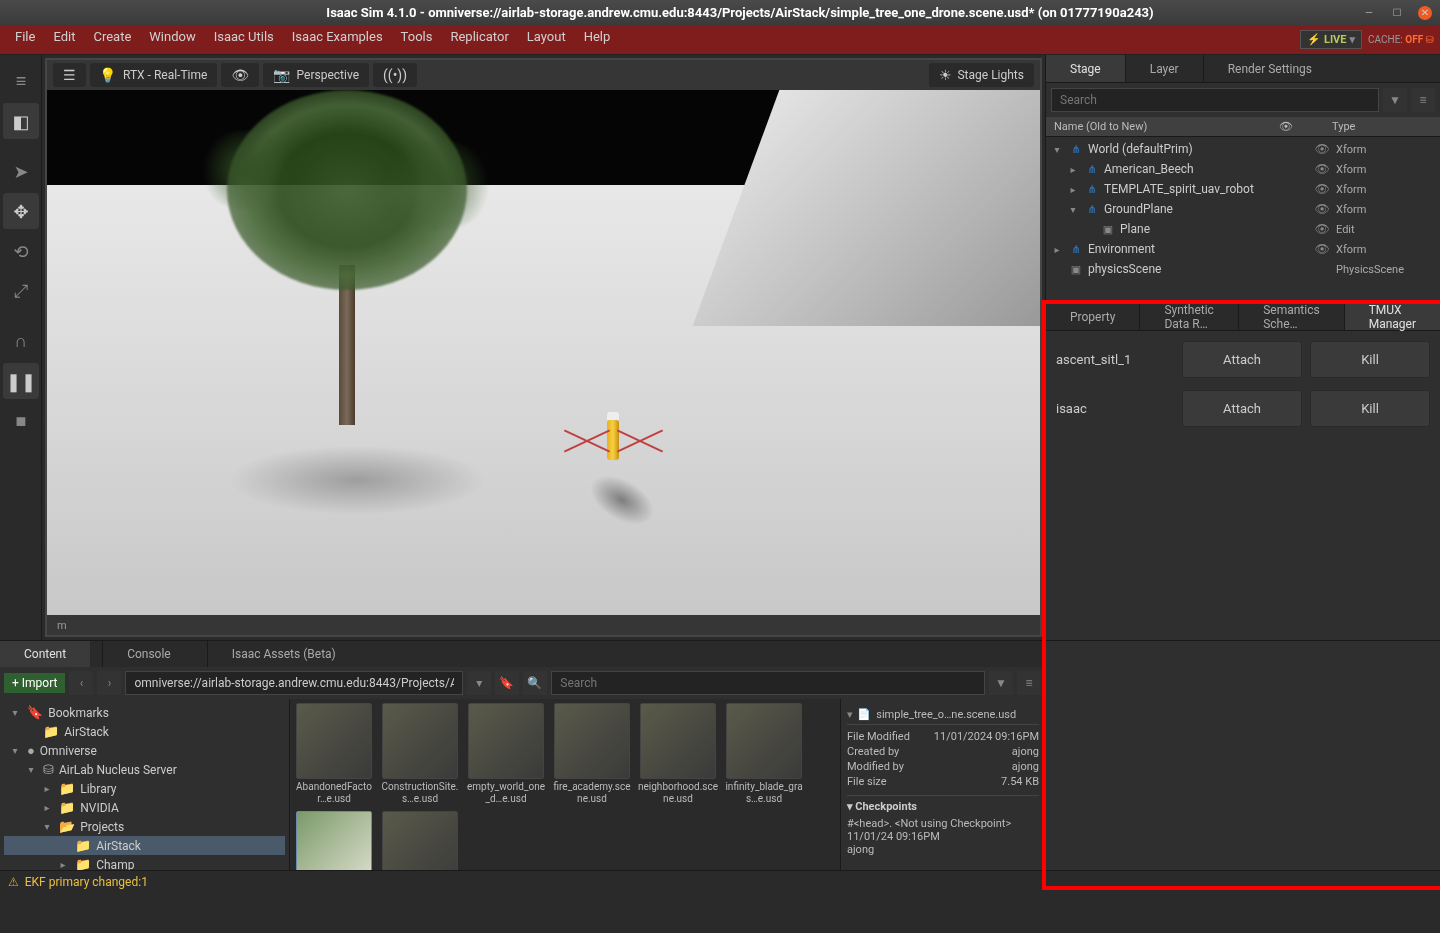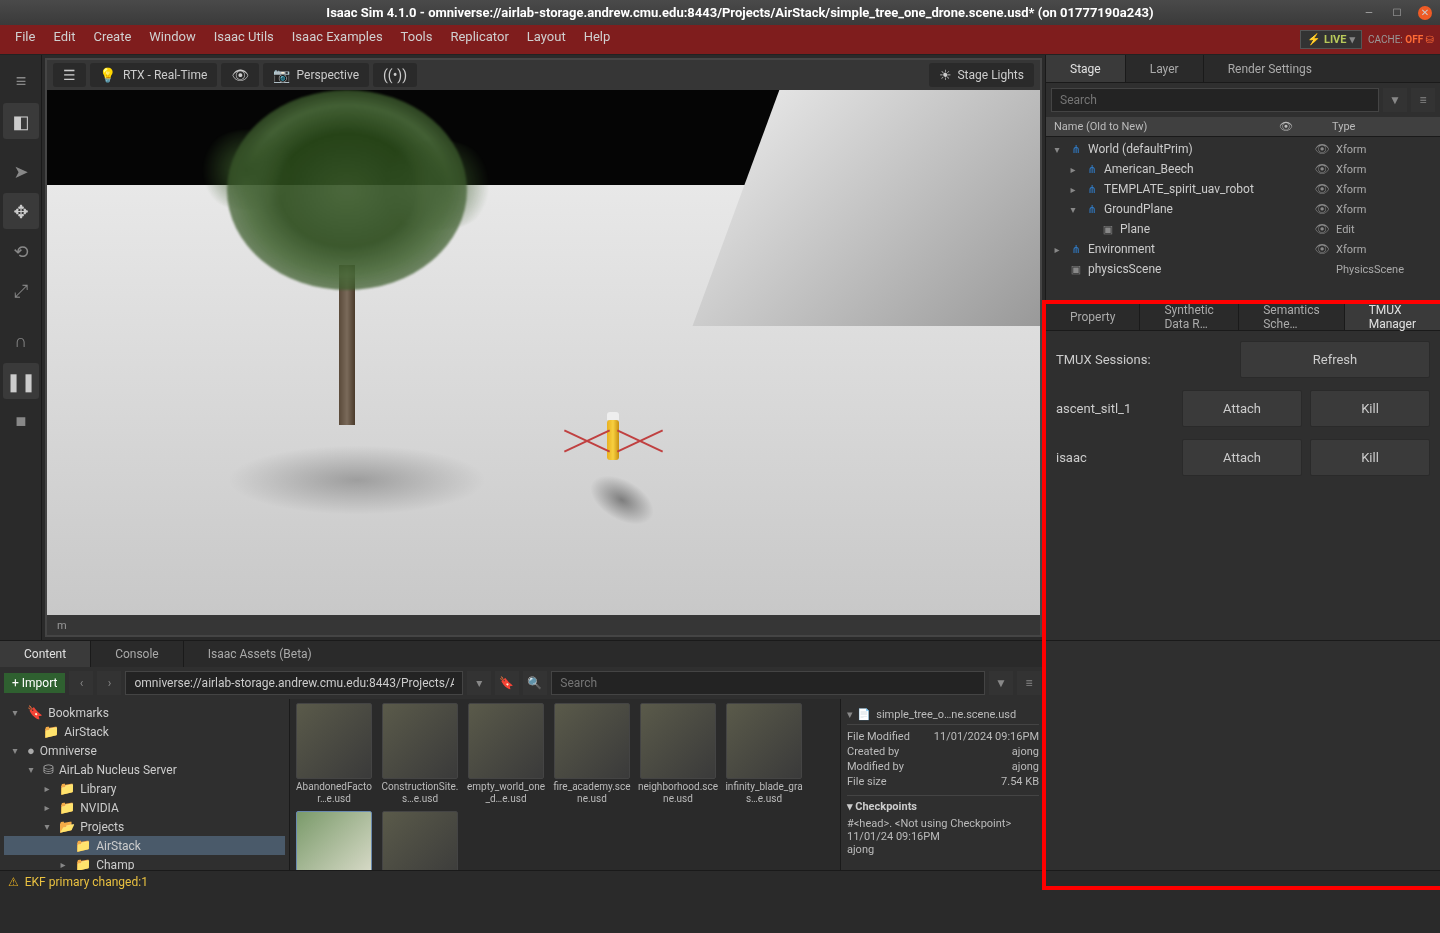--- a/index.html
+++ b/index.html
@@ -69,21 +69,21 @@
 .ind1 { padding-left:16px; } .ind2 { padding-left:32px; } .ind3 { padding-left:48px; }
 .prop-pane { flex:1; position:relative; }
 .red-frame { position:absolute; top:-3px; left:-4px; right:-80px; bottom:-250px; border:4px solid #ff0000; pointer-events:none; z-index:100; }
 .tmux-body { padding:10px; }
 .tmux-row { display:flex; align-items:center; margin-bottom:12px; gap:8px; }
 .tmux-label { flex:1; color:#ccc; font-size:13px; }
 .tmux-btn { background:#3a3a3a; color:#ccc; padding:10px 0; width:120px; text-align:center; font-size:13px; cursor:pointer; border:1px solid #2a2a2a; border-radius:2px; }
 .tmux-btn.wide { width:190px; }
 .btm { display:flex; height:230px; background:#2a2a2a; border-top:1px solid #1a1a1a; }
 .btm-main { flex:1; display:flex; flex-direction:column; min-width:0; }
-.btm-tabs { display:flex; background:#2a2a2a; height:26px; }
+.btm-tabs { display:flex; background:#2a2a2a; height:26px;gap:12px; }
 .btm-path { display:flex; align-items:center; padding:4px; gap:4px; background:#2f2f2f; }
 .import-btn { background:#2f6030; color:#fff; padding:3px 8px; font-size:12px; cursor:pointer; display:flex; align-items:center; gap:3px; }
 .nav-btn { width:24px; height:24px; background:#333; color:#888; display:flex; align-items:center; justify-content:center; cursor:pointer; }
 .path-inp { flex:1; background:#232323; border:1px solid #444; color:#ccc; padding:4px 8px; font-size:12px; }
 .btm-content { flex:1; display:flex; min-height:0; }
 .file-tree { width:290px; background:#2f2f2f; border-right:1px solid #1a1a1a; overflow:auto; padding:4px; font-size:12px; }
 .ft-row { display:flex; align-items:center; padding:2px 4px; gap:5px; cursor:pointer; color:#ccc; }
 .ft-row.sel { background:#4a5a6a; }
 .folder-ico { color:#aaa; font-size:13px; }
 .bm-ico { color:#c0a030; }
@@ -281,24 +281,20 @@
 
     <div class="prop-pane" style="position:relative;">
       <div class="red-frame"></div>
       <div class="tabs">
         <div class="tab">Property</div>
         <div class="tab">Synthetic Data R…</div>
         <div class="tab">Semantics Sche…</div>
         <div class="tab active">TMUX Manager</div>
       </div>
       <div class="tmux-body">
-        <div class="tmux-row">
-          <div class="tmux-label">TMUX Sessions:</div>
-          <div class="tmux-btn wide">Refresh</div>
-        </div>
         <div id="tmux-sessions">
             <div class="tmux-row">
               <div class="tmux-label">ascent_sitl_1</div>
     <div class="tmux-btn">Attach</div>
     <div class="tmux-btn">Kill</div>
             </div>
             <div class="tmux-row">
               <div class="tmux-label">isaac</div>
     <div class="tmux-btn">Attach</div>
     <div class="tmux-btn">Kill</div>

